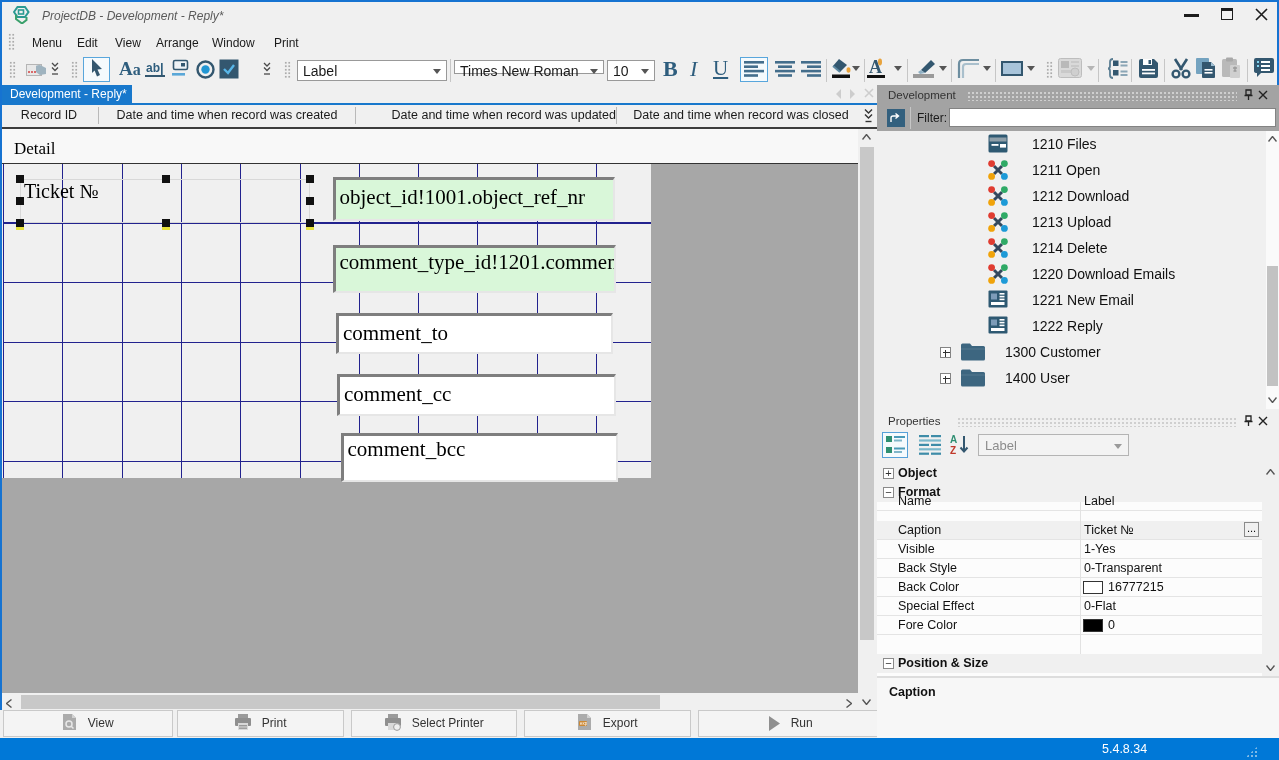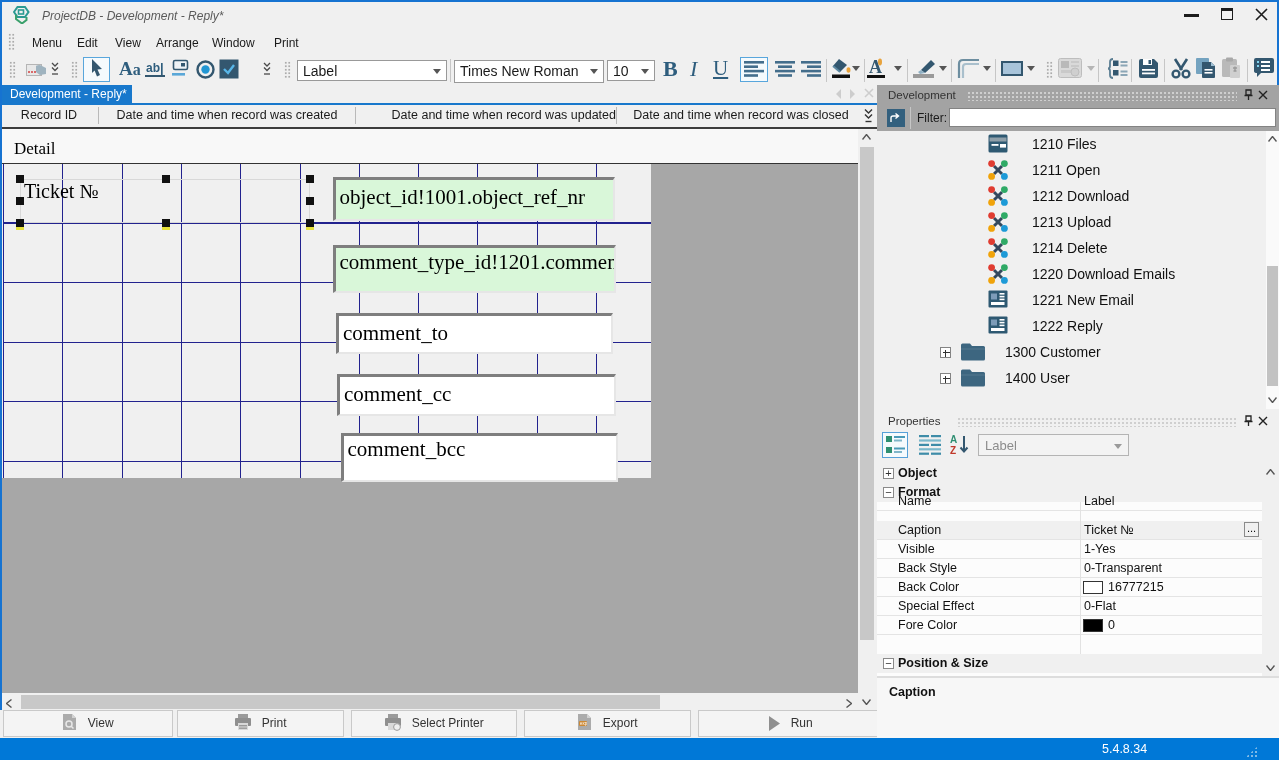--- a/index.html
+++ b/index.html
@@ -101,21 +101,21 @@
         <path d="M2 1 L5 4 L8 1 M2 5.5 L5 8.5 L8 5.5" fill="none" stroke="#4a4a4a" stroke-width="1.3"></path>
         <path d="M2 12 L8 12" stroke="#4a4a4a" stroke-width="1.3"></path>
       </svg></div>
   <div class="grip abs" style="left:284px;top:5px;height:18px;"></div>
 
   <div class="combo abs" style="left:297px;top:4px;width:150px;height:21px;">
       <span style="position:absolute;left:5px;top:2px;">Label</span>
       <span class="arr"></span>
     </div>
   <div class="vsep abs" style="left:450px;top:3px;height:23px;"></div>
-  <div class="combo abs" style="left:454px;top:4px;width:150px;height:23px;">
+  <div class="combo abs" style="left:454px;top:4px;width:150px;height:14px;">
       <span style="position:absolute;left:5px;top:2px;">Times New Roman</span>
       <span class="arr"></span>
     </div>
   <div class="combo abs" style="left:607px;top:4px;width:48px;height:21px;">
       <span style="position:absolute;left:5px;top:2px;">10</span>
       <span class="arr"></span>
     </div>
 
   <div class="abs slate serif" style="left:663px;top:0px;font-size:22px;font-weight:bold;">B</div>
   <div class="abs slate serif" style="left:690px;top:0px;font-size:22px;font-style:italic;">I</div>

